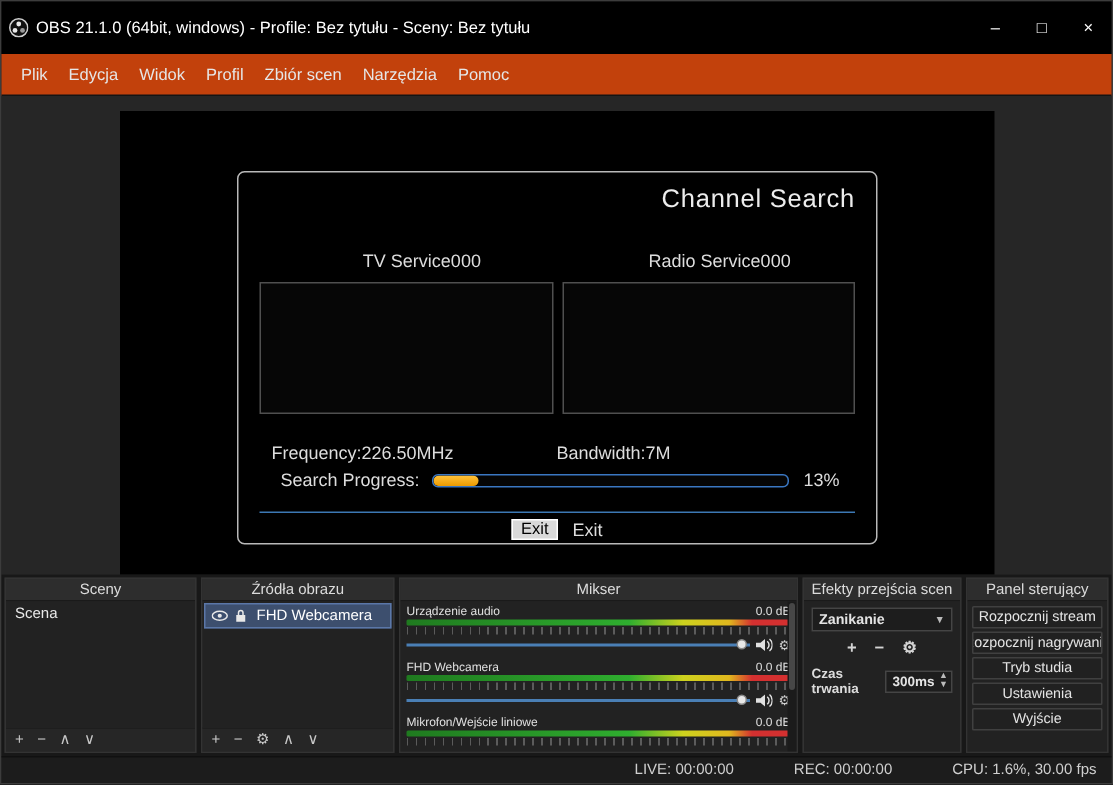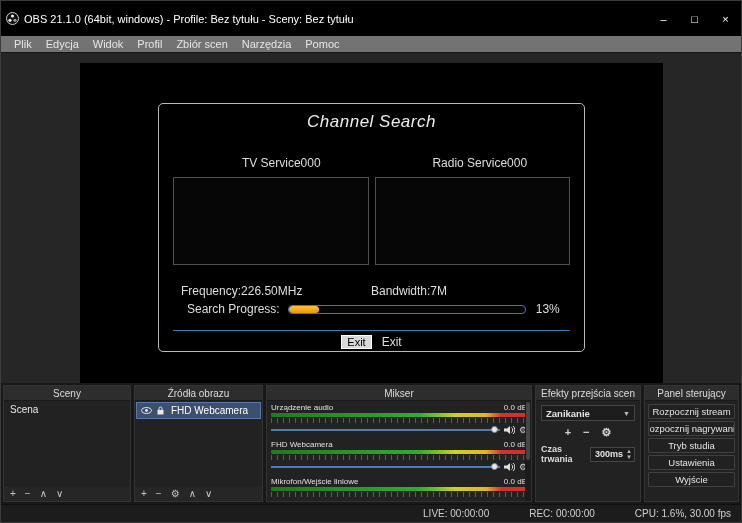--- a/index.html
+++ b/index.html
@@ -7,28 +7,28 @@
   .window { width:742px; height:523px; display:flex; flex-direction:column; background:#1c1c1c; border:1px solid #3c3c3c; }
 
   
   .titlebar { height:35px; background:#000; display:flex; align-items:center; padding-left:5px; flex:0 0 auto; }
   .app-icon { width:13px; height:13px; margin-right:5px; display:inline-flex; }
   .title { color:#fff; font-size:11px; white-space:nowrap; }
   .win-controls { margin-left:auto; display:flex; height:100%; }
   .winbtn { width:31px; height:100%; color:#fff; font-size:11px; display:flex; align-items:center; justify-content:center; cursor:default; }
 
   
-  .menubar { height:17px; background:#737373; display:flex; align-items:center; padding-left:6px; gap:0; flex:0 0 auto; border-bottom:1px solid #141414; }
+  .menubar { height:28px; background:#c2410c; display:flex; align-items:center; padding-left:6px; gap:0; flex:0 0 auto; border-bottom:1px solid #141414; }
   .menu-item { color:#e6e6e6; font-size:11px; padding:0 7px; white-space:nowrap; }
 
   
   .preview { flex:1 1 auto; background:#262626; position:relative; overflow:hidden; }
   .video { position:absolute; left:79px; top:10px; width:583px; height:329px; background:#000; }
   .cs-dialog { position:absolute; left:78px; top:40px; width:427px; height:249px; background:#000; border:1px solid #b9b9b9; border-radius:5px; padding:8px 14px 0 14px; color:#ddd; }
-  .cs-title { text-align:center; font-size:17px; color:#ececec; height:22px; letter-spacing:.5px;font-style:italic; }
+  .cs-title { text-align:right; font-size:17px; color:#ececec; height:22px; letter-spacing:.5px; }
   .cs-services { display:flex; margin-top:22px; font-size:12px; }
   .cs-svc { flex:1; display:flex; justify-content:center; padding:0 28px 0 46px; }
   .cs-boxes { display:flex; gap:6px; margin-top:7px; }
   .cs-box { flex:1; height:88px; border:1px solid #4f4f4f; background:#060606; }
   .cs-freq { display:flex; margin-top:19px; font-size:12px; padding-left:8px; }
   .cs-freq .fr { width:190px; }
   .cs-progress { display:flex; align-items:center; margin-top:4px; font-size:12px; padding-left:14px; }
   .cs-pbar { width:238px; height:9px; border:1px solid #3a77c2; background:#050505; margin-left:8px; border-radius:4px; overflow:hidden; }
   .cs-pfill { height:100%; background:linear-gradient(to bottom,#ffc23a,#ec9a00); border-radius:4px; }
   .cs-pct { margin-left:10px; }

